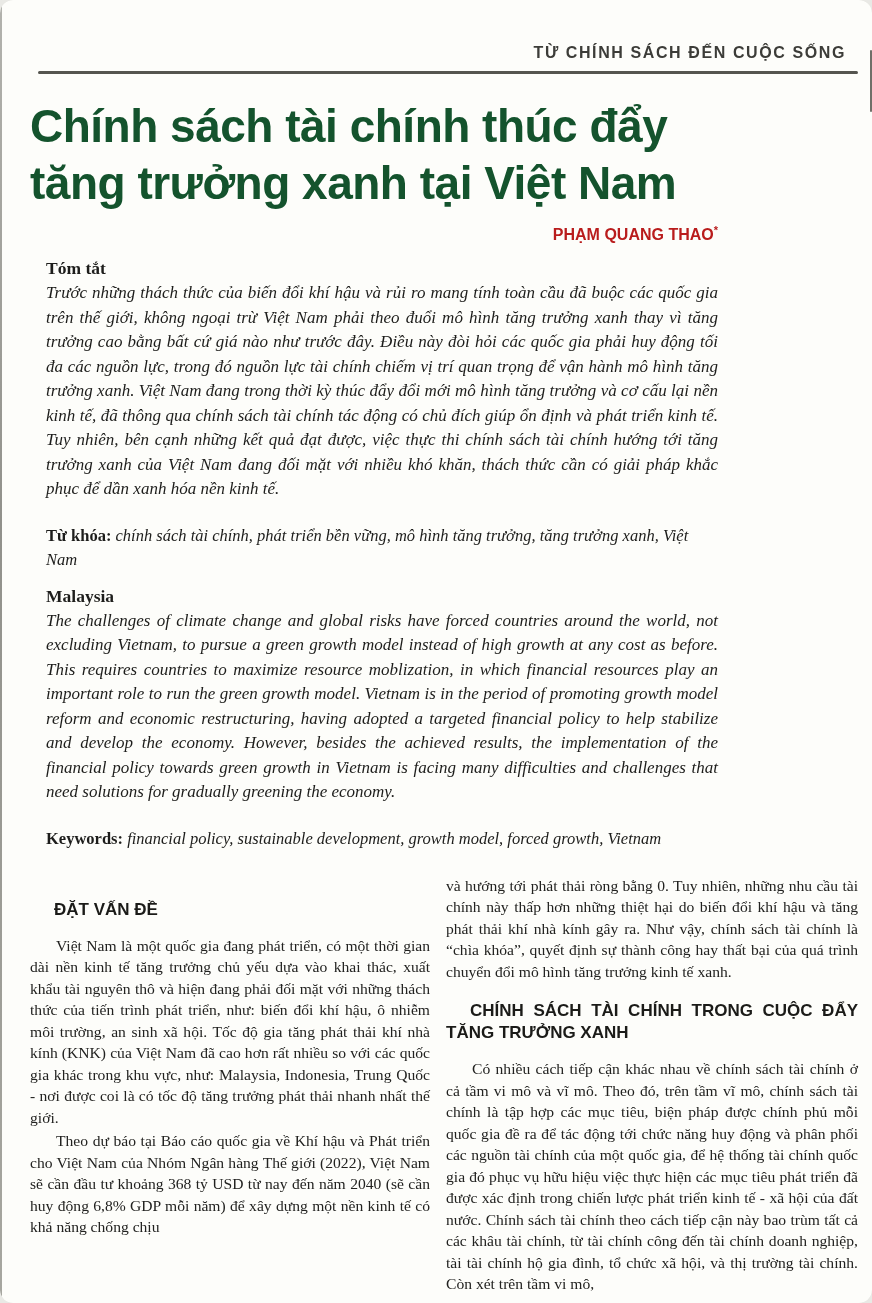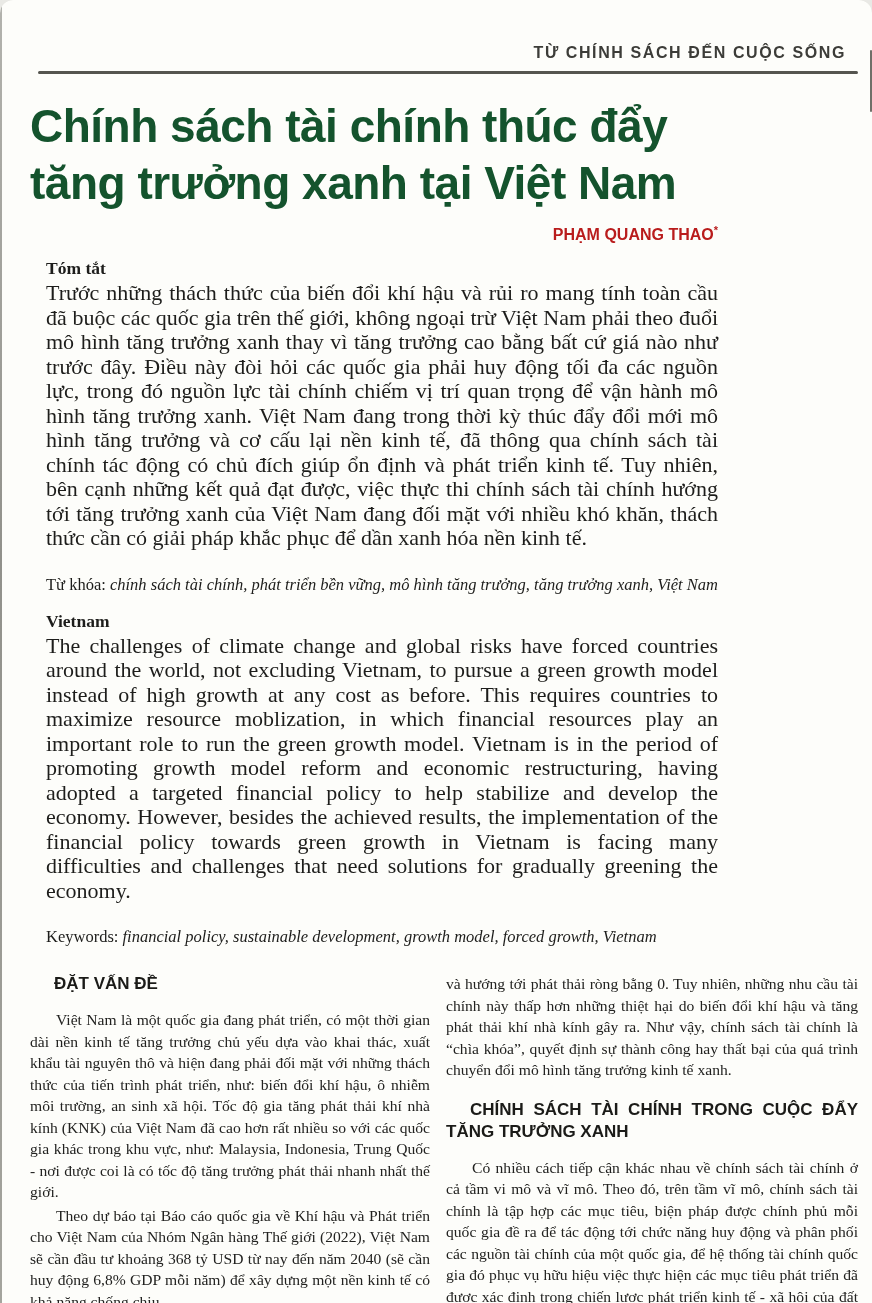--- a/index.html
+++ b/index.html
@@ -24,32 +24,32 @@
   
   h1.article-title { margin:24px 0 0 0; font-family:"Liberation Sans", sans-serif;
     font-weight:700; font-size:46px; line-height:1.24; letter-spacing:-0.5px; color:#14532d; }
   .author-line { width:672px; margin:12px 0 0 16px; text-align:right;
     font-family:"Liberation Sans", sans-serif; font-weight:700; font-size:16px; color:#b91c1c; }
   .author-line sup { font-size:11px; }
 
   
   .abstract-block { width:672px; margin-left:16px; margin-top:14px; }
   .abs-heading { font-size:17.5px; font-weight:700; margin-top:14px; }
-  .abs-body { font-size:22px; line-height:24.5px; text-align:justify; margin-top:2px; }
+  .abs-body { font-style:italic; font-size:17px; line-height:24.5px; text-align:justify; margin-top:2px; }
   .kw-line { margin-top:22px; font-size:16.5px; line-height:24px; }
-  .kw-label { font-weight:400;text-align:right; }
+  .kw-label { font-weight:700;text-align:right; }
   .kw-text { font-style:italic; }
 
   
   .columns { display:flex; gap:16px; margin-top:24px; }
   .col { text-align:justify; font-size:15.6px; line-height:21.5px; color:#222220; }
   .col-left  { flex:0 0 400px; }
   .col-right { flex:1 1 auto; }
   .sec-heading { font-family:"Liberation Sans", sans-serif; font-weight:700;
-    font-size:17px; line-height:22px; color:#1b1b18; margin-bottom:14px; text-indent:24px; }
+    font-size:17px; line-height:22px; color:#1b1b18; margin-bottom:14px; text-indent:24px;margin-top:24px; }
   .col p { margin:0; }
   .col p.indent { text-indent:26px; }
   .col p + p { margin-top:2px; }
   .col-right .sec-heading { margin-top:18px; }
 </style>
 </head>
 <body>
 
 <div class="page">
   <div class="scan-edge-left"></div>
@@ -68,21 +68,21 @@
   </div>
 
   <section class="abstract-block">
     <div class="abs-heading">Tóm tắt</div>
     <p class="abs-body">Trước những thách thức của biến đổi khí hậu và rủi ro mang tính toàn cầu đã buộc các quốc gia trên thế giới, không ngoại trừ Việt Nam phải theo đuổi mô hình tăng trưởng xanh thay vì tăng trưởng cao bằng bất cứ giá nào như trước đây. Điều này đòi hỏi các quốc gia phải huy động tối đa các nguồn lực, trong đó nguồn lực tài chính chiếm vị trí quan trọng để vận hành mô hình tăng trưởng xanh. Việt Nam đang trong thời kỳ thúc đẩy đổi mới mô hình tăng trưởng và cơ cấu lại nền kinh tế, đã thông qua chính sách tài chính tác động có chủ đích giúp ổn định và phát triển kinh tế. Tuy nhiên, bên cạnh những kết quả đạt được, việc thực thi chính sách tài chính hướng tới tăng trưởng xanh của Việt Nam đang đối mặt với nhiều khó khăn, thách thức cần có giải pháp khắc phục để dần xanh hóa nền kinh tế.</p>
     <p class="kw-line">
       <span class="kw-label">Từ khóa:</span>
       <span class="kw-text">chính sách tài chính, phát triển bền vững, mô hình tăng trưởng, tăng trưởng xanh, Việt Nam</span>
     </p>
 
-    <div class="abs-heading">Vietnam</div>
+    <div class="abs-heading">Malaysia</div>
     <p class="abs-body">The challenges of climate change and global risks have forced countries around the world, not excluding Vietnam, to pursue a green growth model instead of high growth at any cost as before. This requires countries to maximize resource moblization, in which financial resources play an important role to run the green growth model. Vietnam is in the period of promoting growth model reform and economic restructuring, having adopted a targeted financial policy to help stabilize and develop the economy. However, besides the achieved results, the implementation of the financial policy towards green growth in Vietnam is facing many difficulties and challenges that need solutions for gradually greening the economy.</p>
     <p class="kw-line">
       <span class="kw-label">Keywords:</span>
       <span class="kw-text">financial policy, sustainable development, growth model, forced growth, Vietnam</span>
     </p>
   </section>
 
   <div class="columns">
     <div class="col col-left">
       <h3 class="sec-heading">ĐẶT VẤN ĐỀ</h3>

